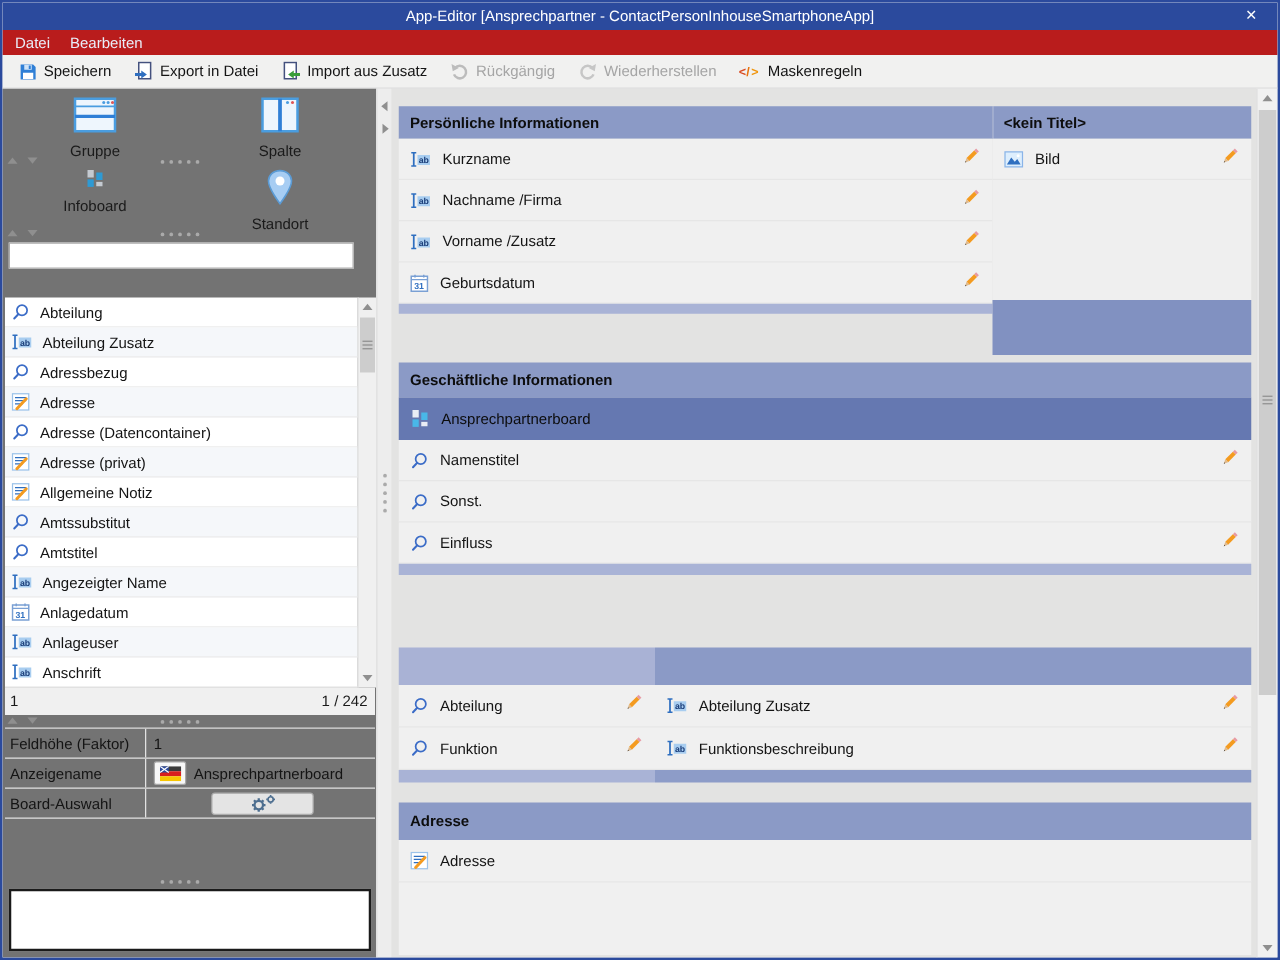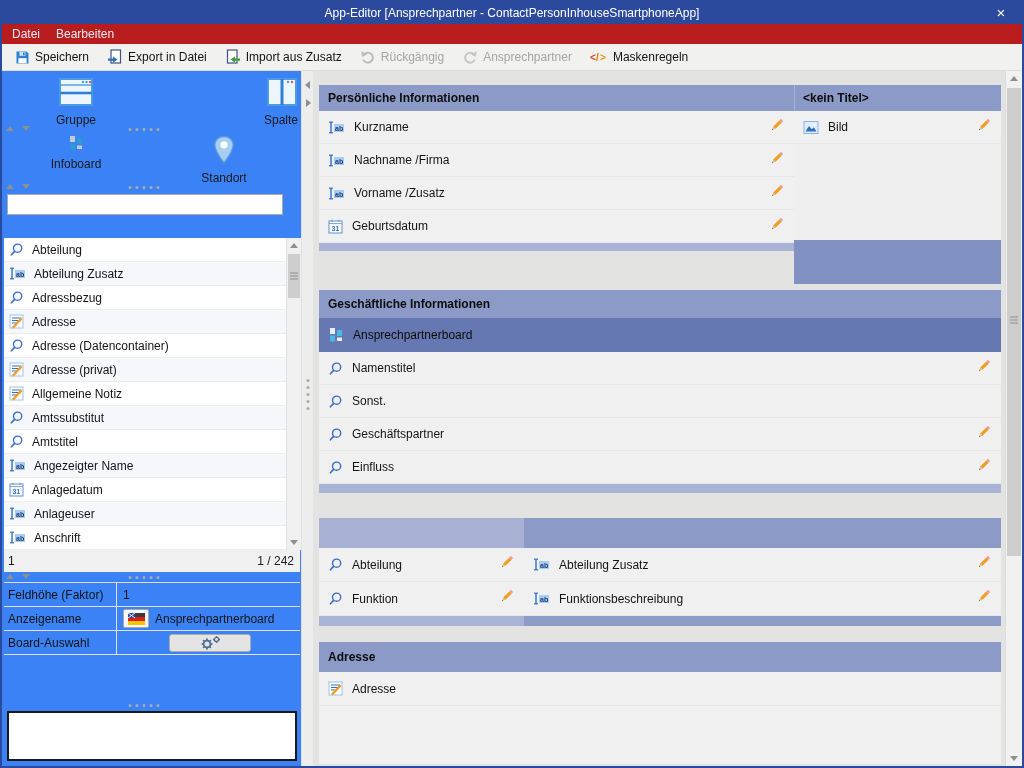--- a/index.html
+++ b/index.html
@@ -10,21 +10,21 @@
   .close-btn{position:absolute;right:10px;top:1px;width:22px;height:20px;color:#fff;font-size:15px;line-height:20px;text-align:center;cursor:default;}
   .menubar{height:20px;background:#b91c1c;display:flex;align-items:center;padding-left:10px;gap:16px;}
   .mitem{color:#e9edf8;font-size:12px;}
   .toolbar{height:27px;background:#f1f1f0;border-bottom:1px solid #dcdcdc;display:flex;align-items:center;padding-left:4px;}
   .tbtn{display:flex;align-items:center;gap:5px;padding:0 9px;height:24px;font-size:12px;color:#141414;}
   .tbtn.dis{color:#a5a5a5;}
   .icn{display:inline-block;line-height:0;}
   .icn svg{display:block;}
   
   .content{display:flex;height:695px;}
-  .left-panel{position:relative;width:299px;background:#3b82f6;flex:none;text-decoration:underline;}
+  .left-panel{position:relative;width:299px;background:#737373;flex:none;text-decoration:underline;}
   .splitter{position:relative;width:12px;background:#ededed;flex:none;border-left:1px solid #e0e0e0;}
   .canvas{position:relative;flex:1;background:#e3e3e2;overflow:hidden;}
   .vscroll{position:relative;width:17px;background:#f1f1f1;border-left:1px solid #dcdcdc;flex:none;}
   
   .pal-cell{position:absolute;width:148px;height:54px;text-align:center;}
   .pal-cell .icn{display:inline-block;margin-top:2px;}
   .pal-lbl{display:block;font-size:12px;color:#1a1a1a;margin-top:2px;}
   .lp-sep{position:absolute;left:0;right:16px;height:10px;}
   .chevs{position:absolute;left:4px;top:1px;display:flex;gap:8px;}
   .tri{width:0;height:0;display:inline-block;}
@@ -128,21 +128,21 @@
         </span>
         <span class="tlbl">Rückgängig</span>
       </div>
       <div class="tbtn dis">
         <span class="icn">
           <svg width="16" height="16" viewBox="0 0 16 16">
             <path d="M12 5.5 A5 5 0 1 0 12.8 10.5" fill="none" stroke="#c6c6c6" stroke-width="2"></path>
             <polygon points="14.8,2.2 13.8,8 9,5.4" fill="#c6c6c6"></polygon>
           </svg>
         </span>
-        <span class="tlbl">Ansprechpartner</span>
+        <span class="tlbl">Wiederherstellen</span>
       </div>
       <div class="tbtn">
         <span class="icn">
           <svg width="18" height="14" viewBox="0 0 18 14">
             <text x="0" y="11" font-size="10" font-weight="bold" fill="#d9481e" font-family="Liberation Sans,sans-serif">&lt;</text>
             <text x="6" y="11" font-size="10" font-weight="bold" fill="#e8720c" font-family="Liberation Sans,sans-serif">/</text>
             <text x="10" y="11" font-size="10" font-weight="bold" fill="#f0940a" font-family="Liberation Sans,sans-serif">&gt;</text>
           </svg>
         </span>
         <span class="tlbl">Maskenregeln</span>
@@ -154,21 +154,21 @@
     <div class="left-panel">
       <div id="palette">
           <div class="pal-cell" style="left: 0px; top: 4px;"><span class="icn"><svg width="36" height="30" viewBox="0 0 36 30">
                 <rect x="2" y="2" width="32" height="26" fill="#eef6fd" stroke="#4a9de0" stroke-width="2"></rect>
                 <line x1="2" y1="8" x2="34" y2="8" stroke="#4a9de0" stroke-width="1.4"></line>
                 <circle cx="25" cy="5" r="1.2" fill="#4a9de0"></circle>
                 <circle cx="28.5" cy="5" r="1.2" fill="#4a9de0"></circle>
                 <circle cx="32" cy="5" r="1.2" fill="#e05555"></circle>
                 <line x1="2" y1="16" x2="34" y2="16" stroke="#2f7fd6" stroke-width="2.6"></line>
               </svg></span><span class="pal-lbl">Gruppe</span></div>
-          <div class="pal-cell" style="left: 148px; top: 4px; text-align: right;"><span class="icn"><svg width="32" height="30" viewBox="0 0 32 30">
+          <div class="pal-cell" style="left: 148px; top: 4px;"><span class="icn"><svg width="32" height="30" viewBox="0 0 32 30">
                 <rect x="2" y="2" width="28" height="26" fill="#eef6fd" stroke="#4a9de0" stroke-width="2"></rect>
                 <circle cx="22" cy="5" r="1.2" fill="#4a9de0"></circle>
                 <circle cx="26" cy="5" r="1.2" fill="#e05555"></circle>
                 <line x1="16" y1="2" x2="16" y2="28" stroke="#2f7fd6" stroke-width="3"></line>
               </svg></span><span class="pal-lbl">Spalte</span></div>
           <div class="pal-cell" style="left: 0px; top: 62px;"><span class="icn"><svg width="16" height="16" viewBox="0 0 16 16">
                 <rect x="2" y="1" width="5" height="6" fill="#c4cad1"></rect>
                 <rect x="2" y="8.5" width="5" height="6" fill="#2e9ad4"></rect>
                 <rect x="9" y="3" width="5" height="6" fill="#2e9ad4"></rect>
                 <rect x="9" y="10.5" width="5" height="3.5" fill="#c4cad1"></rect>
@@ -626,37 +626,20 @@
                 </span>
                 <span class="blbl">Sonst.</span>
               </div>
               <div class="brow" style="height: 33px;">
                 <span class="icn">
                   <svg width="15" height="15" viewBox="0 0 15 15">
                     <circle cx="8.6" cy="6.2" r="4.1" fill="none" stroke="#3b6cc7" stroke-width="1.4"></circle>
                     <line x1="5.6" y1="9.4" x2="2.4" y2="12.8" stroke="#3b6cc7" stroke-width="1.6" stroke-linecap="round"></line>
                   </svg>
                 </span>
-                <span class="blbl">Geschäftspartner</span>
-                <span class="pencil"><svg width="16" height="16" viewBox="0 0 16 16">
-                    <g transform="rotate(45 8 8)">
-                      <rect x="6.4" y="-0.5" width="3.2" height="2.2" fill="#e79aa4"></rect>
-                      <rect x="6.4" y="1.7" width="3.2" height="8.6" fill="#f49b20"></rect>
-                      <polygon points="6.4,10.3 9.6,10.3 8,13.6" fill="#e0b98a"></polygon>
-                      <polygon points="7.5,12.5 8.5,12.5 8,13.6" fill="#3a3a3a"></polygon>
-                    </g>
-                  </svg></span>
-              </div>
-              <div class="brow" style="height: 33px;">
-                <span class="icn">
-                  <svg width="15" height="15" viewBox="0 0 15 15">
-                    <circle cx="8.6" cy="6.2" r="4.1" fill="none" stroke="#3b6cc7" stroke-width="1.4"></circle>
-                    <line x1="5.6" y1="9.4" x2="2.4" y2="12.8" stroke="#3b6cc7" stroke-width="1.6" stroke-linecap="round"></line>
-                  </svg>
-                </span>
                 <span class="blbl">Einfluss</span>
                 <span class="pencil"><svg width="16" height="16" viewBox="0 0 16 16">
                     <g transform="rotate(45 8 8)">
                       <rect x="6.4" y="-0.5" width="3.2" height="2.2" fill="#e79aa4"></rect>
                       <rect x="6.4" y="1.7" width="3.2" height="8.6" fill="#f49b20"></rect>
                       <polygon points="6.4,10.3 9.6,10.3 8,13.6" fill="#e0b98a"></polygon>
                       <polygon points="7.5,12.5 8.5,12.5 8,13.6" fill="#3a3a3a"></polygon>
                     </g>
                   </svg></span>
               </div>

